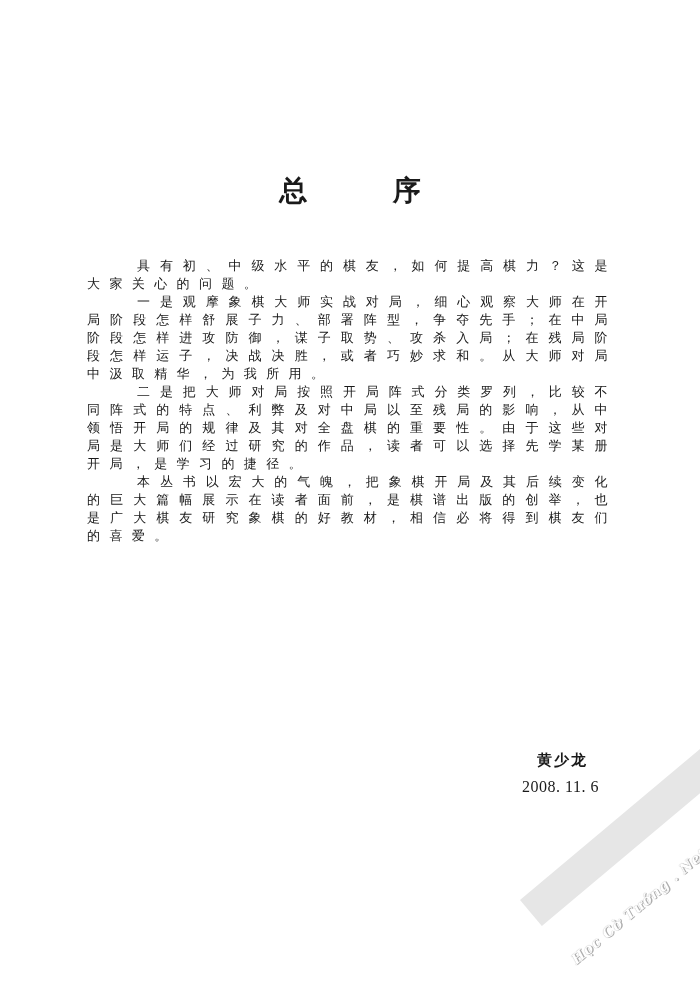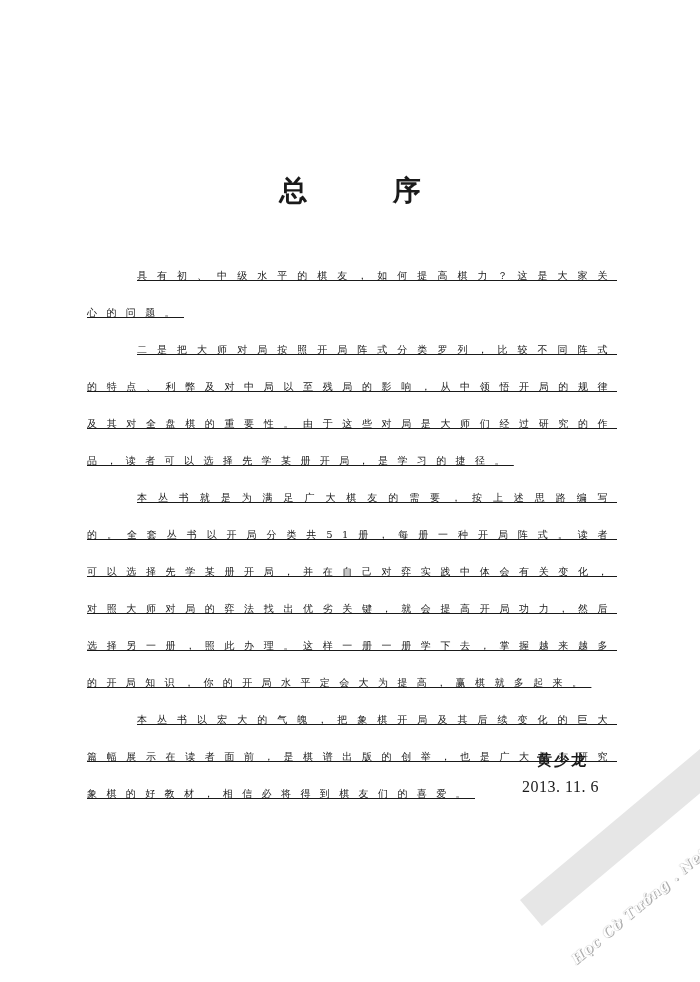--- a/index.html
+++ b/index.html
@@ -9,23 +9,22 @@
     font-family:"DejaVu Serif","Liberation Serif",serif;
   }
   .page { position:absolute; left:0; top:0; width:632px; height:982px; }
   .title {
     position:absolute; top:174px; left:0; width:700px; text-align:center;
     font-size:28px; font-weight:bold; letter-spacing:38px; text-indent:38px;
     line-height:34px;
   }
   .body-text {
     position:absolute; left:87px; top:257px; width:530px;
-    font-size:10px; line-height:37px; letter-spacing:9.4px;
+    font-size:13px; line-height:18px; letter-spacing:9.4px;
     text-align:justify;
-    text-decoration:underline;
   }
   .body-text p { margin:0; text-indent:50px; }
   .signature {
     position:absolute; top:751px; left:537px;
     font-size:15px; font-weight:bold; letter-spacing:2px;font-family:Liberation Serif, serif;
   }
   .date {
     position:absolute; top:778px; left:522px;
     font-family:"Liberation Serif", serif; font-size:16px; letter-spacing:0.5px;
   }
@@ -43,23 +42,23 @@
   }
 </style>
 </head>
 <body>
 
 <div class="page">
   <div class="title">总 序</div>
 
   <div class="body-text">
     <p>具有初、中级水平的棋友，如何提高棋力？这是大家关心的问题。</p>
+    <p>一是观摩象棋大师实战对局，细心观察大师在开局阶段怎样舒展子力、部署阵型，争夺先手；在中局阶段怎样进攻防御，谋子取势、攻杀入局；在残局阶段怎样运子，决战决胜，或者巧妙求和。从大师对局中汲取精华，为我所用。</p>
     <p>二是把大师对局按照开局阵式分类罗列，比较不同阵式的特点、利弊及对中局以至残局的影响，从中领悟开局的规律及其对全盘棋的重要性。由于这些对局是大师们经过研究的作品，读者可以选择先学某册开局，是学习的捷径。</p>
-    <p>本丛书就是为满足广大棋友的需要，按上述思路编写的。全套丛书以开局分类共51册，每册一种开局阵式。读者可以选择先学某册开局，并在自己对弈实践中体会有关变化，对照大师对局的弈法找出优劣关键，就会提高开局功力，然后选择另一册，照此办理。这样一册一册学下去，掌握越来越多的开局知识，你的开局水平定会大为提高，赢棋就多起来。</p>
     <p>本丛书以宏大的气魄，把象棋开局及其后续变化的巨大篇幅展示在读者面前，是棋谱出版的创举，也是广大棋友研究象棋的好教材，相信必将得到棋友们的喜爱。</p>
   </div>
 
   <div class="signature">黄少龙</div>
-  <div class="date">2013. 11. 6</div>
+  <div class="date">2008. 11. 6</div>
 
   <div class="watermark-band"></div>
   <div class="watermark-text">Học Cờ Tướng . Net</div>
 </div>
 
 </body></html>

